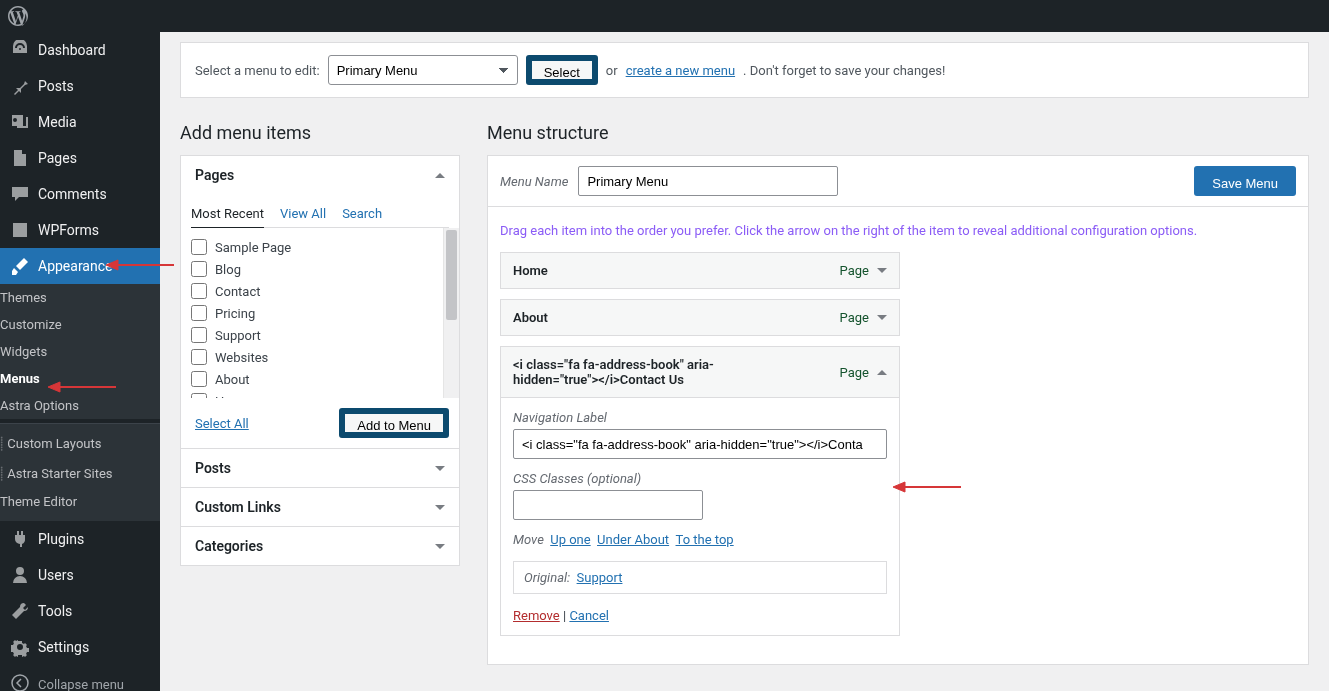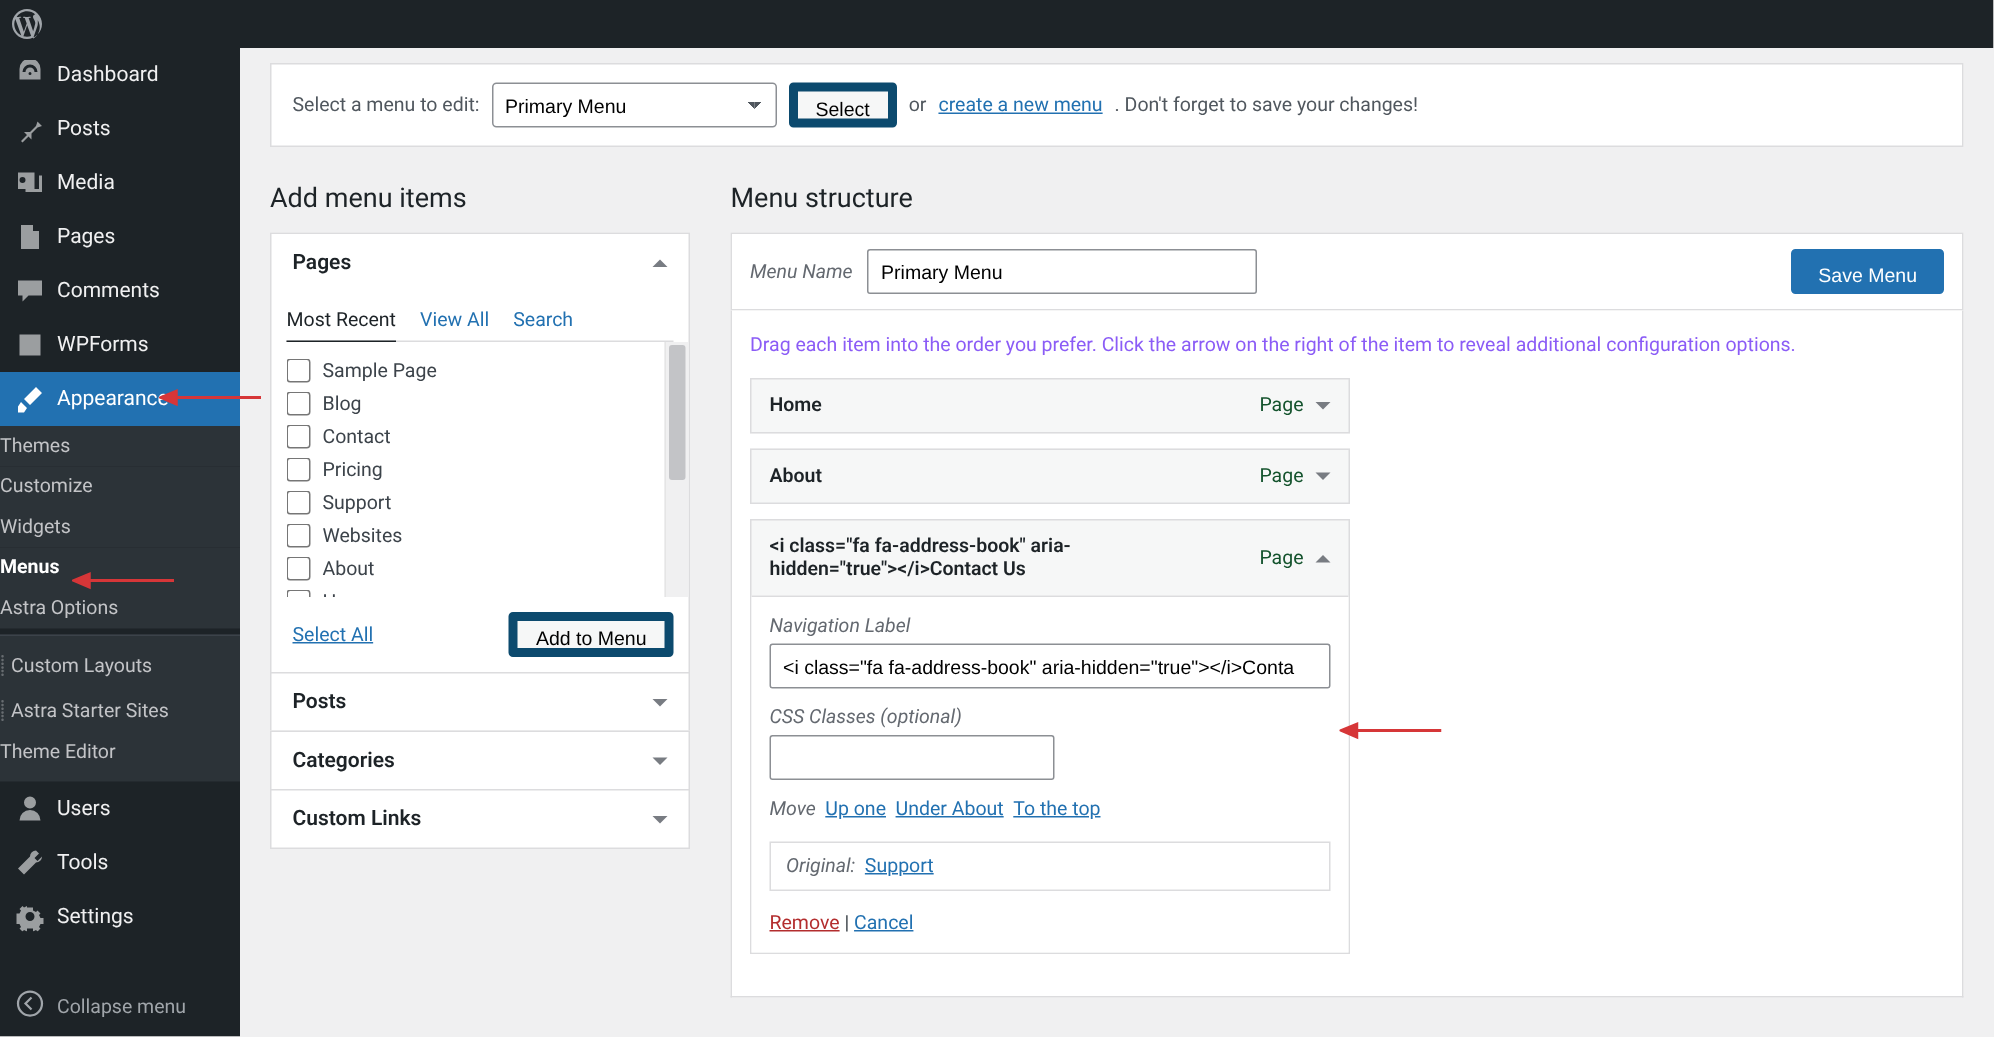--- a/index.html
+++ b/index.html
@@ -122,20 +122,26 @@
     <div class="sidebar-subitem">Themes</div>
     <div class="sidebar-subitem">Customize</div>
     <div class="sidebar-subitem">Widgets</div>
     <div class="sidebar-subitem active">Menus</div>
     <div class="sidebar-subitem">Astra Options</div>
     <div class="sidebar-subitem sep"><span style="opacity:.4;margin-right:4px;">⸽</span><span>Custom Layouts</span></div>
     <div class="sidebar-subitem"><span style="opacity:.4;margin-right:4px;">⸽</span><span>Astra Starter Sites</span></div>
     <div class="sidebar-subitem" style="padding-bottom:12px;">Theme Editor</div>
     <div class="sidebar-item">
         <svg viewBox="0 0 20 20">
+          <path d="M7 2v4H5v4a5 5 0 005 5v3h2v-3a5 5 0 003-5V6h-2V2h-2v4H9V2H7z"></path>
+        </svg>
+        <span>Plugins</span>
+      </div>
+    <div class="sidebar-item">
+        <svg viewBox="0 0 20 20">
           <path d="M10 10a4 4 0 100-8 4 4 0 000 8zm-7 8a7 7 0 0114 0H3z"></path>
         </svg>
         <span>Users</span>
       </div>
     <div class="sidebar-item">
         <svg viewBox="0 0 20 20">
           <path d="M14 2a4 4 0 00-4 4l-8 8 4 4 8-8a4 4 0 004-4l-3 3-2-2 3-3-2-2z"></path>
         </svg>
         <span>Tools</span>
       </div>
@@ -224,27 +230,27 @@
           </div>
         </div>
         <div class="accordion">
           <div class="accordion-head">
               <span>Posts</span>
               <span class="accordion-caret caret-down"></span>
             </div>
         </div>
         <div class="accordion">
           <div class="accordion-head">
-              <span>Categories</span>
+              <span>Custom Links</span>
               <span class="accordion-caret caret-down"></span>
             </div>
         </div>
         <div class="accordion">
           <div class="accordion-head">
-              <span>Custom Links</span>
+              <span>Categories</span>
               <span class="accordion-caret caret-down"></span>
             </div>
         </div>
       </div>
 
       <div class="col-right">
         <h2>Menu structure</h2>
         <div class="menu-name-bar">
           <label>Menu Name</label>
           <input type="text" value="Primary Menu" style="">

